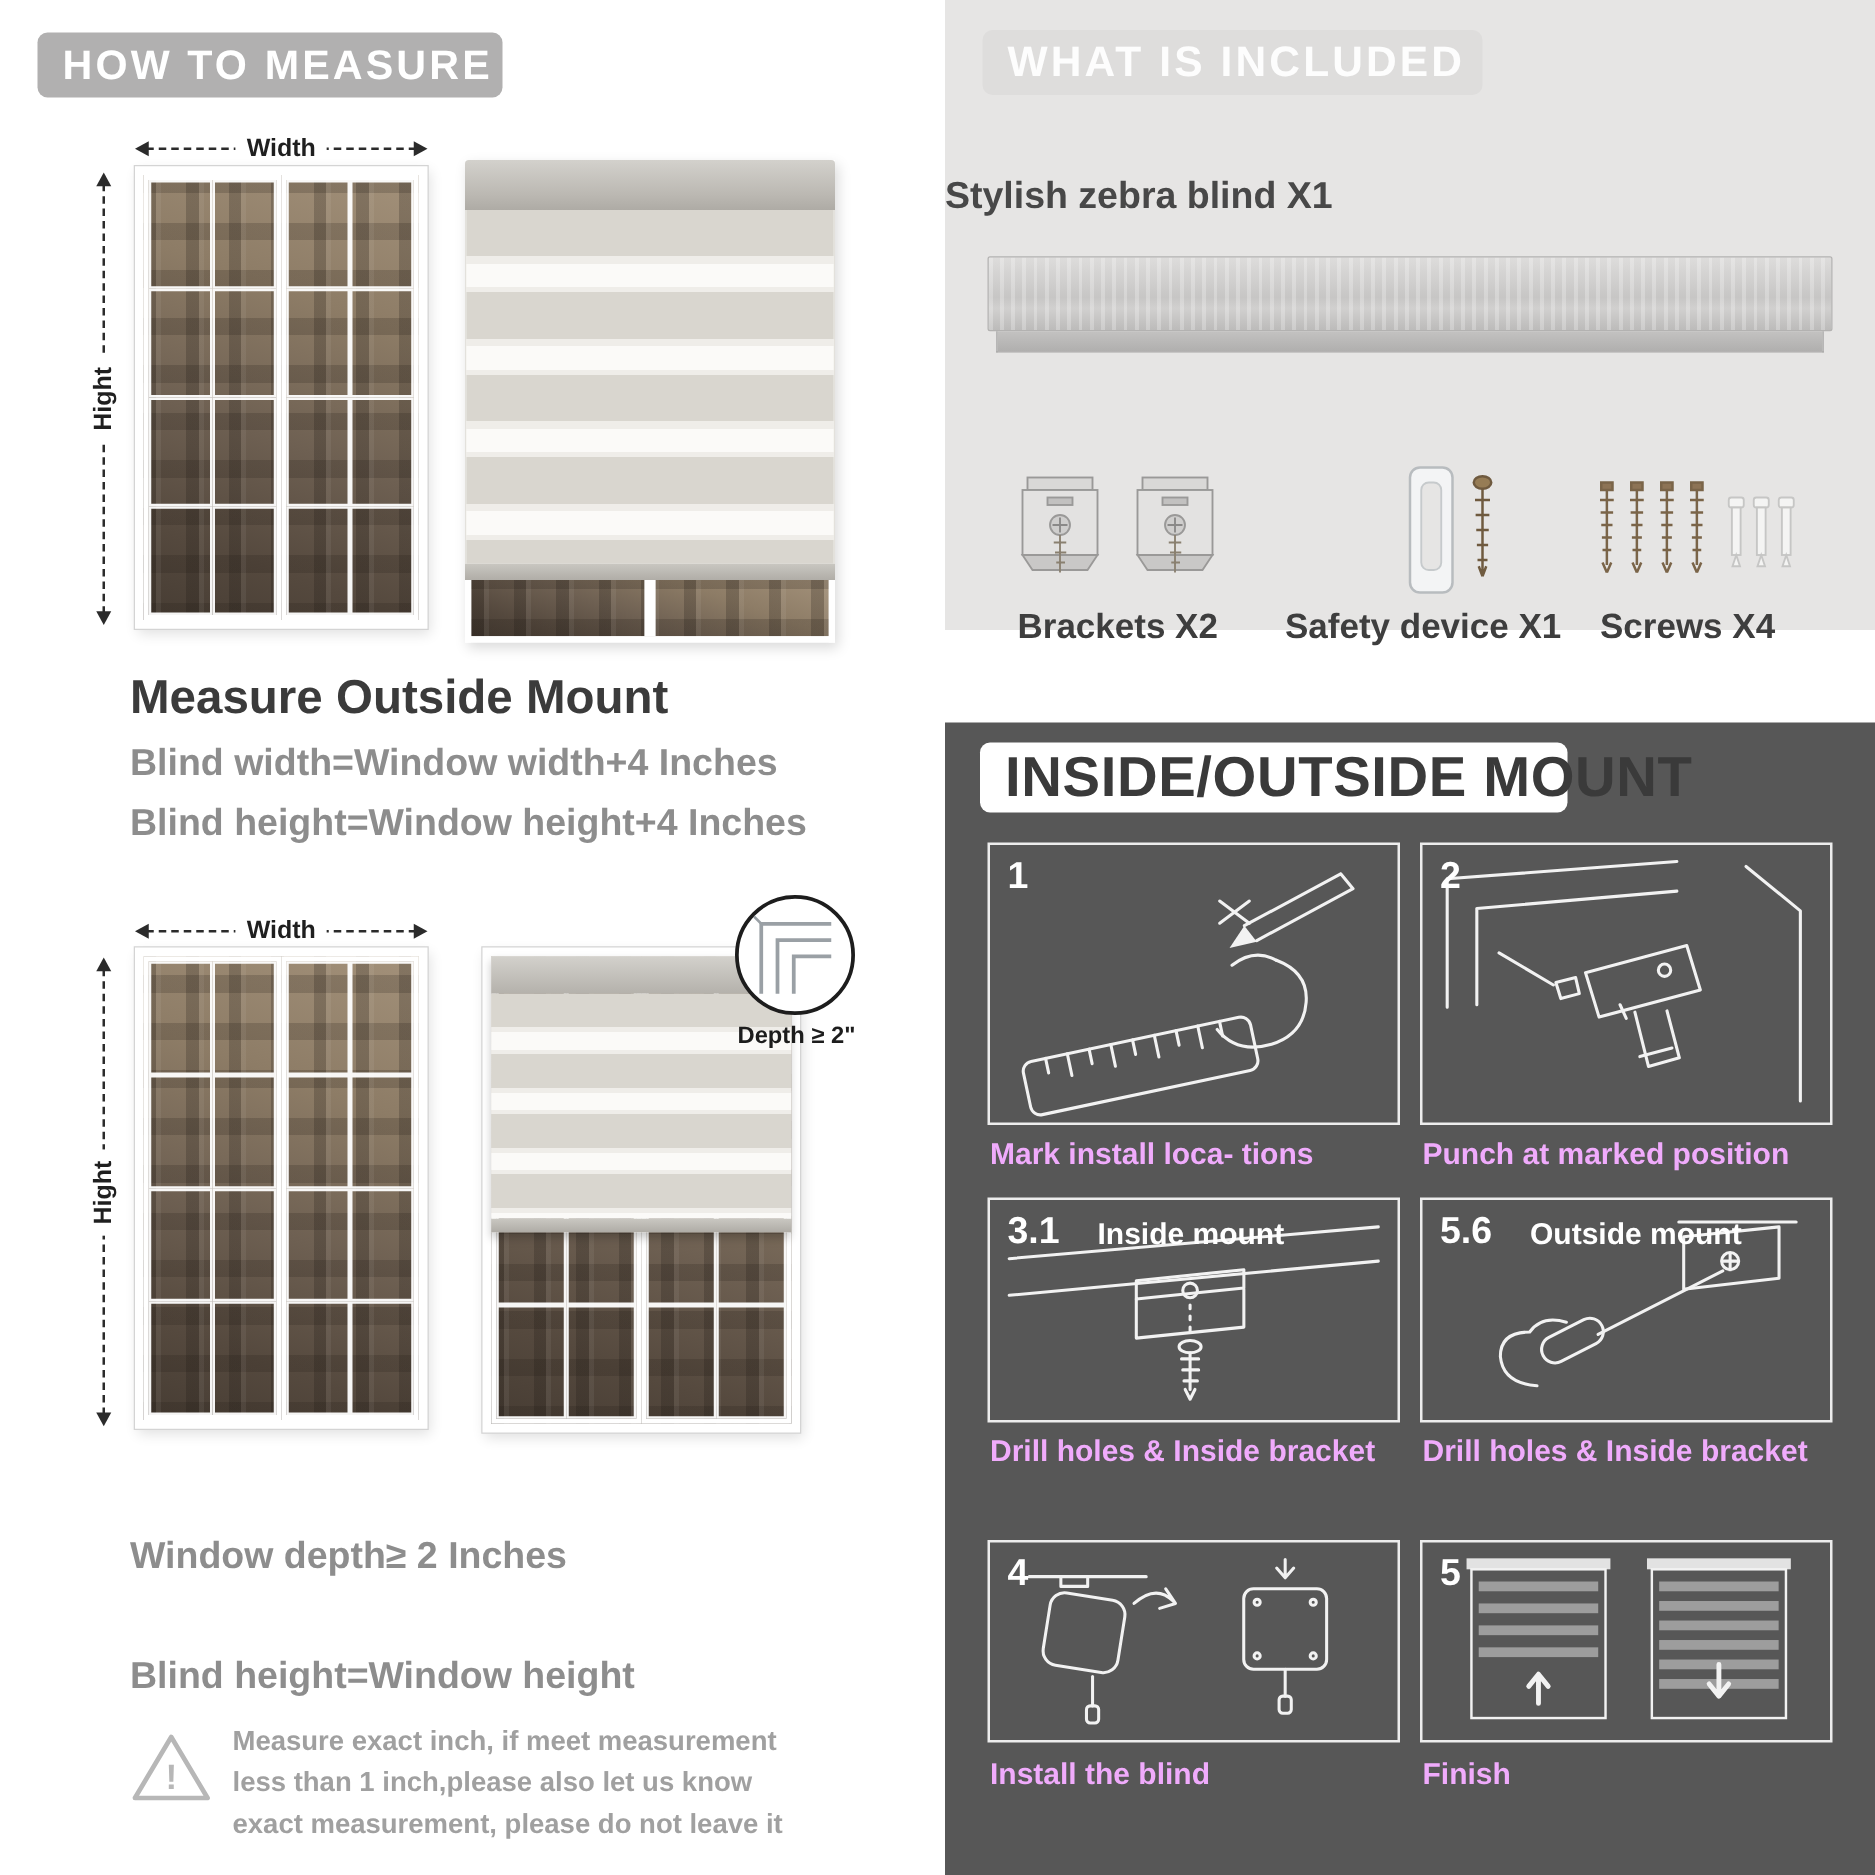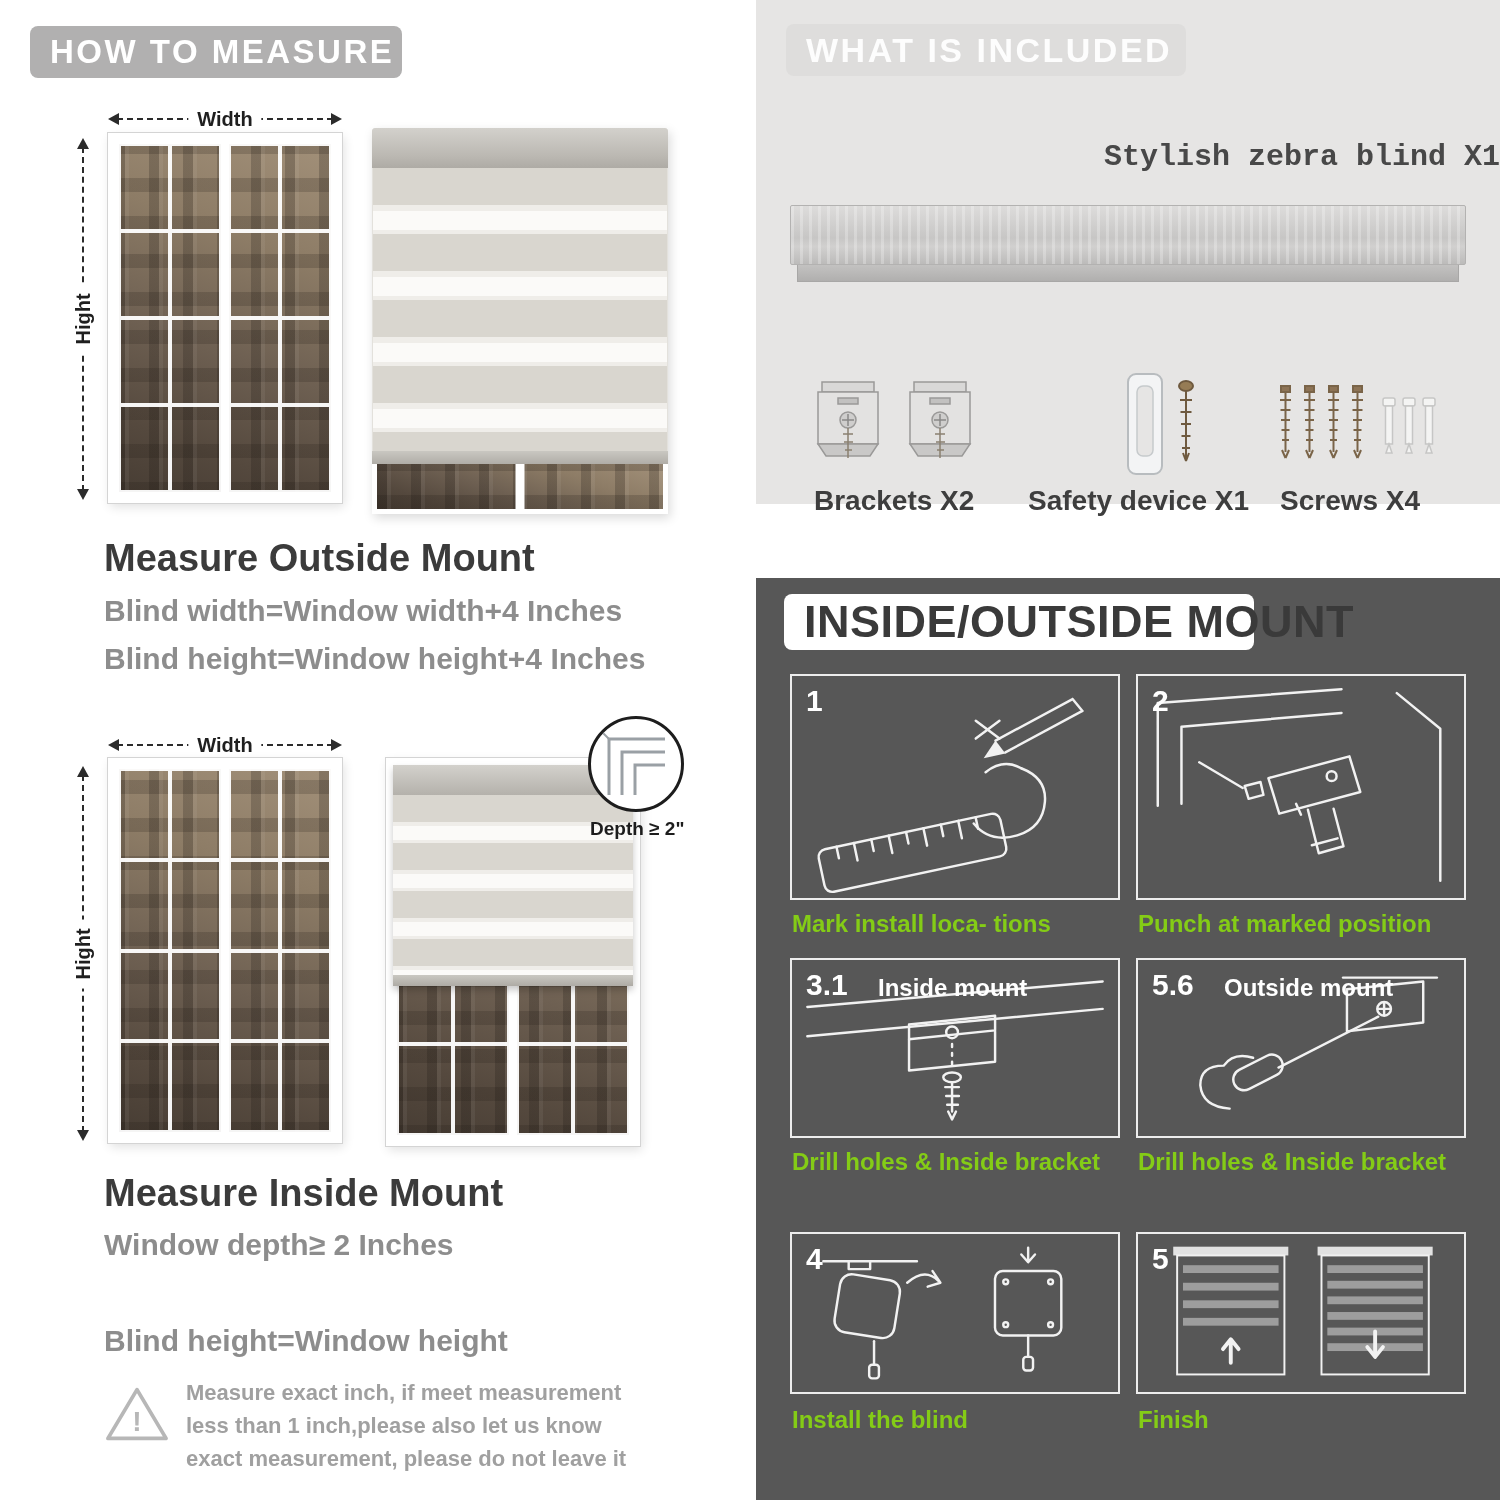--- a/index.html
+++ b/index.html
@@ -60,37 +60,37 @@
   .overlay-blind{position:absolute;left:0;right:0;top:0;height:59%;display:flex;flex-direction:column;box-shadow:0 4px 7px rgba(0,0,0,.22);}
   .cassette2{height:30px;background:linear-gradient(180deg,#d3d1cc,#b4b1ab);}
   .stripes2{flex:1;background:repeating-linear-gradient(180deg,#d9d6cf 0 27px,#efede9 27px 31px,#fbfaf8 31px 45px,#efede9 45px 48px);}
   .rail2{height:11px;background:linear-gradient(180deg,#c9c7c1,#aeaba5);}
 
   
   .depth-circle{position:absolute;border-radius:50%;background:#fff;border:3px solid #1d1d1d;overflow:hidden;}
   .depth-label{position:absolute;font-size:19px;font-weight:700;color:#1d1d1d;white-space:nowrap;}
 
   
-  .product-label{position:absolute;left:0;right:0;text-align:right;font-size:30px;font-weight:700;color:#484848;font-family:Liberation Mono, monospace;}
+  .product-label{position:absolute;left:0;right:0;text-align:left;font-size:30px;font-weight:700;color:#484848;}
   .headrail{position:absolute;}
   .headrail .hr-main{height:60px;background:
       repeating-linear-gradient(90deg, rgba(255,255,255,.25) 0 3px, transparent 3px 9px),
       linear-gradient(180deg,#dddcdb 0%,#c7c6c5 55%,#d1d0cf 70%,#bcbbba 100%);
       border:1px solid #b3b2b1;border-radius:2px;}
   .headrail .hr-lip{height:17px;margin:0 7px;background:linear-gradient(180deg,#c3c2c1,#b0afae);
       border:1px solid #a8a7a6;border-top:none;}
   .hw{position:absolute;}
   .item-label{position:absolute;font-size:28px;font-weight:700;color:#3e3e3e;white-space:nowrap;}
 
   
   .panel{position:absolute;border:2px solid #ededed;}
   .stepnum{position:absolute;left:14px;top:8px;font-size:30px;font-weight:700;color:#fff;z-index:2;}
   .steptitle{position:absolute;left:86px;top:14px;font-size:24px;font-weight:700;color:#fff;z-index:2;white-space:nowrap;}
   .art{position:absolute;left:0;top:0;width:100%;height:100%;}
-  .caption{position:absolute;font-size:24px;font-weight:700;color:#84cc16;white-space:nowrap;}
+  .caption{position:absolute;font-size:24px;font-weight:700;color:#f0abfc;white-space:nowrap;}
 </style>
 </head>
 <body>
 
 <div class="canvas">
 
   <section class="left">
 
     <div class="pill gray-pill" style="left:30px;top:26px;width:372px;height:52px;">HOW TO MEASURE</div>
 
@@ -214,21 +214,20 @@
         <g fill="none" stroke="#9aa0a5" stroke-width="3">
           <path d="M18 76 V20 H74"></path>
           <path d="M31 76 V33 H74"></path>
           <path d="M44 76 V46 H74"></path>
           <path d="M18 20 L8 10" stroke="#6d7control3" stroke-width="2"></path>
         </g>
       </svg>
     </div>
     <div class="depth-label" style="left:590px;top:818px;">Depth ≥ 2"</div>
 
-    <h2 class="title" style="left:104px;top:1172px;">Measure Inside Mount</h2>
     <p class="gline" style="left:104px;top:1228px;">Window depth≥ 2 Inches</p>
     <p class="gline" style="left:104px;top:1324px;">Blind height=Window height</p>
 
     <svg style="position:absolute;left:104px;top:1384px;width:66px;height:60px;" viewBox="0 0 70 64">
       <path d="M35 6 L66 58 H4 Z" fill="none" stroke="#b7b7b7" stroke-width="4" stroke-linejoin="round"></path>
       <text x="35" y="50" text-anchor="middle" font-size="30" font-weight="bold" fill="#b7b7b7">!</text>
     </svg>
     <p class="note" style="left:186px;top:1376px;width:468px;">Measure exact inch, if meet measurement less than 1 inch,please also let us know exact measurement, please do not leave it</p>
   </section>
 

